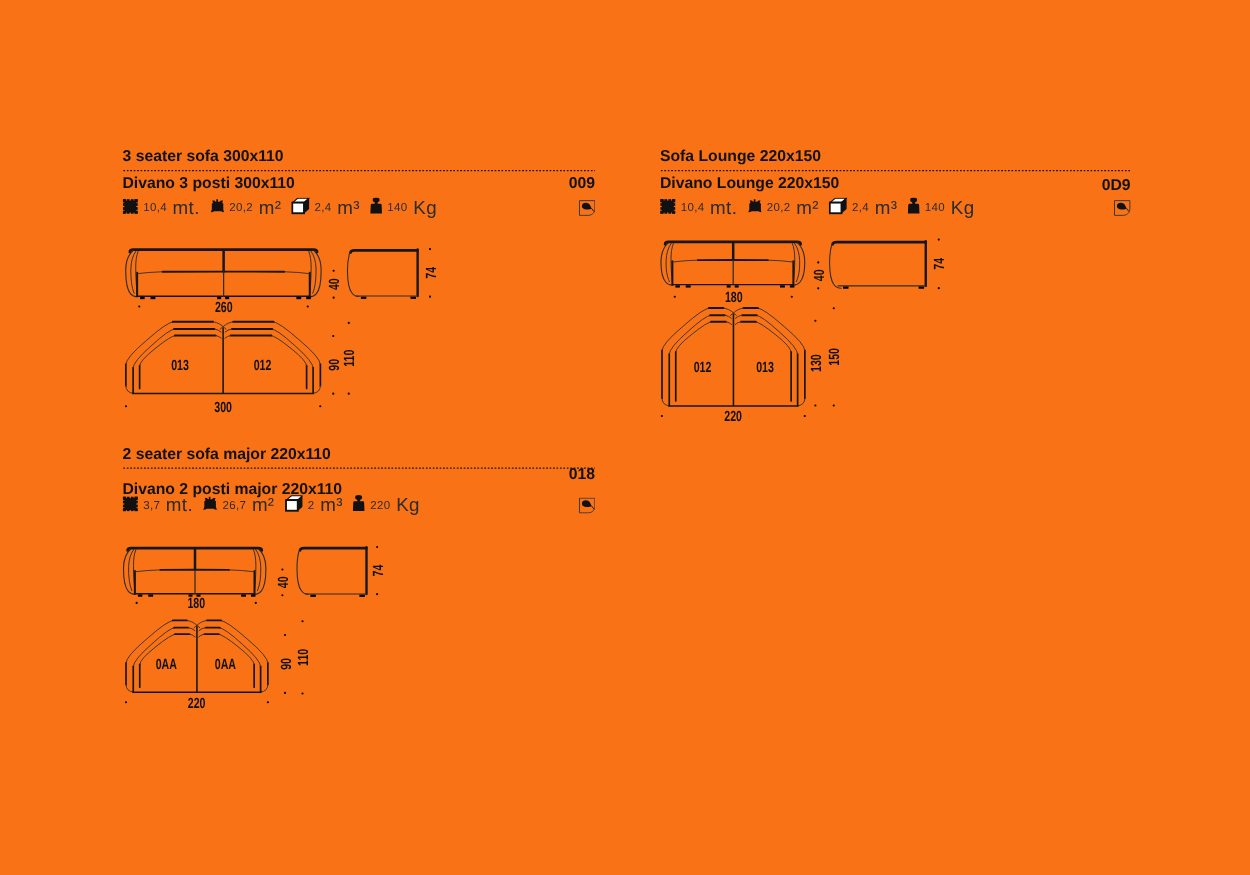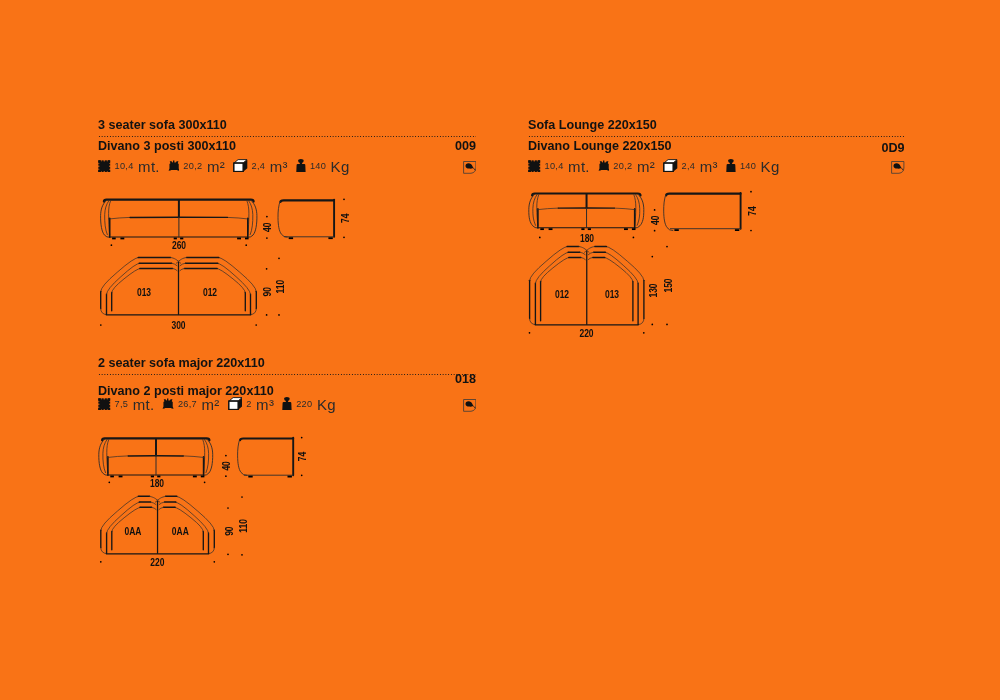--- a/index.html
+++ b/index.html
@@ -181,21 +181,21 @@
                 <rect x="6.3" y="9.0" width="2.1" height="2.5"></rect>
                 <rect x="0.3" y="6.3" width="2.5" height="2.1"></rect>
                 <rect x="9.0" y="6.3" width="2.5" height="2.1"></rect>
                 <rect x="9.3" y="0.3" width="2.1" height="2.5"></rect>
                 <rect x="9.3" y="9.0" width="2.1" height="2.5"></rect>
                 <rect x="0.3" y="9.3" width="2.5" height="2.1"></rect>
                 <rect x="9.0" y="9.3" width="2.5" height="2.1"></rect>
                 <rect x="1.4" y="1.4" width="9" height="9"></rect>
               </g>
             </svg></span>
-          <span class="val">7,5</span>
+          <span class="val">3,7</span>
           <span class="unit">mt.</span>
         </span>
         <span class="spec">
           <span class="ic"><svg width="11.5" height="12.2" viewBox="0 0 11.9 12.2">
       <path fill="#111" d="M5.2,0.3 L6.6,0.3 L6.6,2.3 L7.9,2.3 L9,1.2 L10.8,1.2 L10.1,3.1 L11.1,4 L11.1,8.7 L12,11 L10.1,10.7 L9.3,10.1 L3.4,10.1 L2.5,10.7 L0.6,11 L1.5,8.7 L1.5,4 L2.5,3.1 L1.8,1.2 L3.6,1.2 L4.7,2.3 L5.2,2.3 Z"></path>
     </svg></span>
           <span class="val">26,7</span>
           <span class="unit">m²</span>
         </span>
         <span class="spec">

